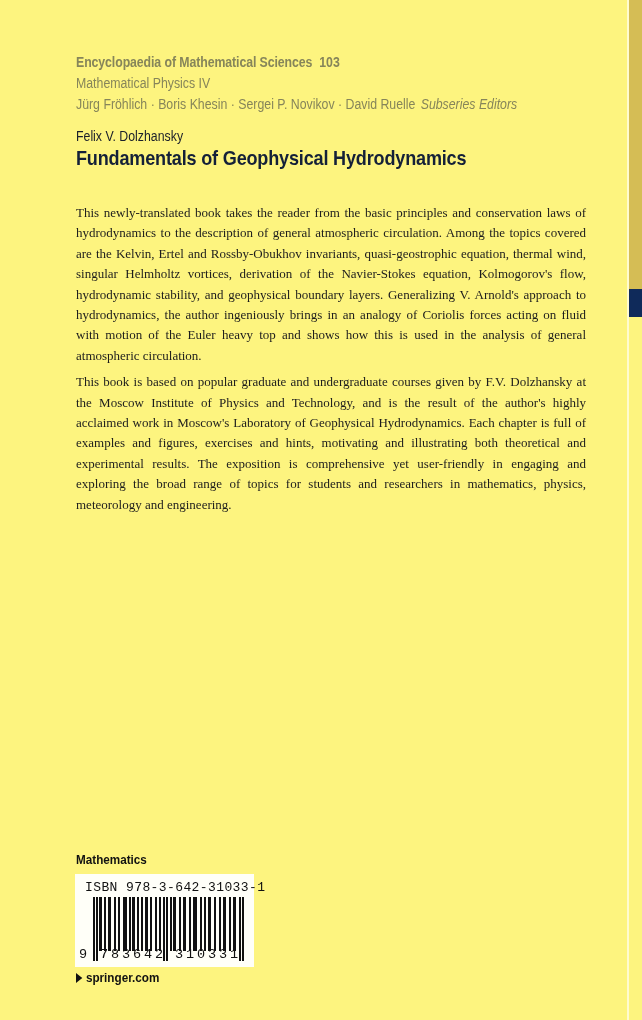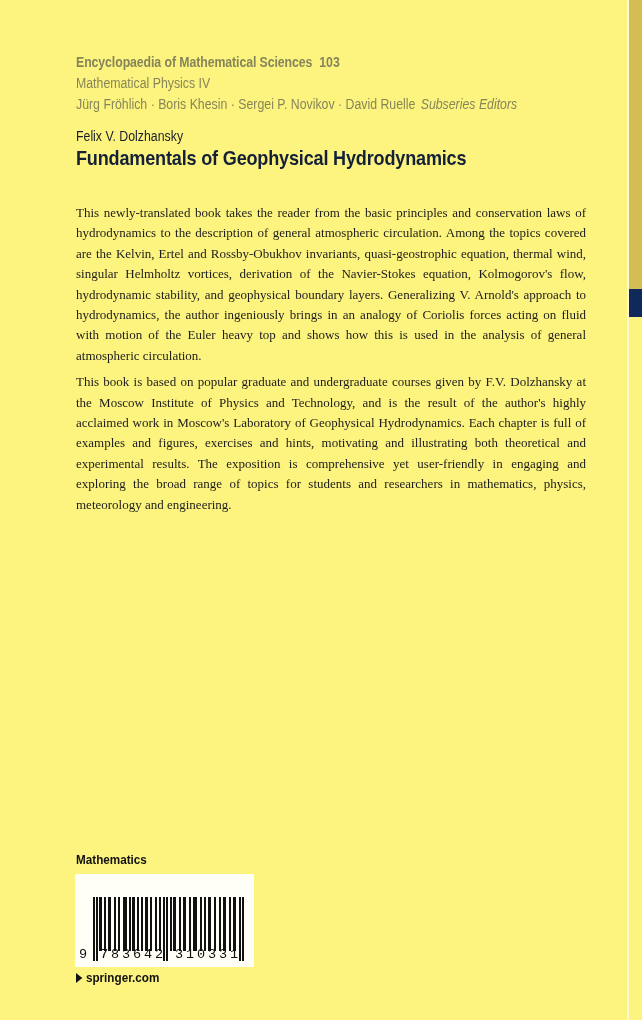--- a/index.html
+++ b/index.html
@@ -52,20 +52,21 @@
   <div class="title">Fundamentals of Geophysical Hydrodynamics</div>
 
   <div class="blurb">
     <p>This newly-translated book takes the reader from the basic principles and conservation laws of hydrodynamics to the description of general atmospheric circulation. Among the topics covered are the Kelvin, Ertel and Rossby-Obukhov invariants, quasi-geostrophic equation, thermal wind, singular Helmholtz vortices, derivation of the Navier-Stokes equation, Kolmogorov's flow, hydrodynamic stability, and geophysical boundary layers. Generalizing V. Arnold's approach to hydrodynamics, the author ingeniously brings in an analogy of Coriolis forces acting on fluid with motion of the Euler heavy top and shows how this is used in the analysis of general atmospheric circulation.</p>
     <p>This book is based on popular graduate and undergraduate courses given by F.V. Dolzhansky at the Moscow Institute of Physics and Technology, and is the result of the author's highly acclaimed work in Moscow's Laboratory of Geophysical Hydrodynamics. Each chapter is full of examples and figures, exercises and hints, motivating and illustrating both theoretical and experimental results. The exposition is comprehensive yet user-friendly in engaging and exploring the broad range of topics for students and researchers in mathematics, physics, meteorology and engineering.</p>
   </div>
 
   <div class="subject">Mathematics</div>
 
   <div class="barcode-box">
+    <div class="isbn-text">ISBN 978-3-642-31033-1</div>
     <div class="bars" id="bars">
         <div class="bar" style="left: 0px; width: 1.5px; height: 64px;"></div>
         <div class="bar" style="left: 3px; width: 1.5px; height: 64px;"></div>
         <div class="bar" style="left: 6px; width: 3px; height: 54px;"></div>
         <div class="bar" style="left: 11px; width: 1.5px; height: 54px;"></div>
         <div class="bar" style="left: 15px; width: 3px; height: 54px;"></div>
         <div class="bar" style="left: 21px; width: 1.5px; height: 54px;"></div>
         <div class="bar" style="left: 25px; width: 1.5px; height: 54px;"></div>
         <div class="bar" style="left: 30px; width: 4px; height: 54px;"></div>
         <div class="bar" style="left: 36px; width: 1.5px; height: 54px;"></div>

